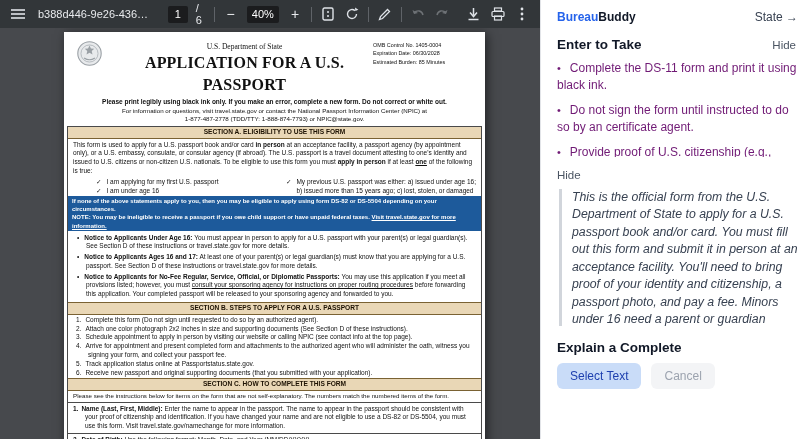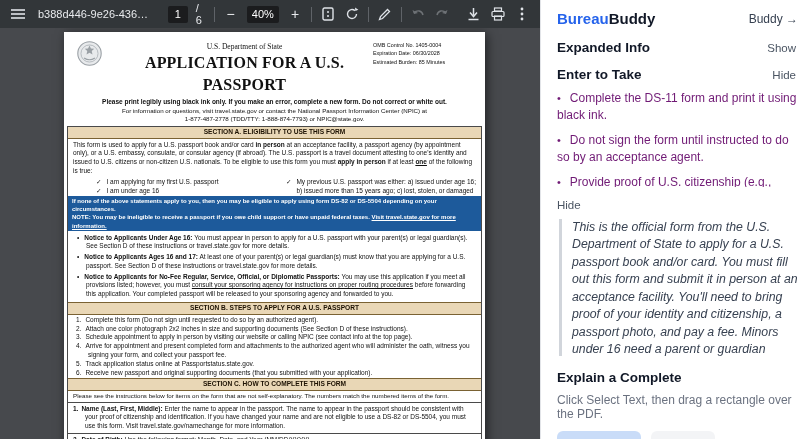--- a/index.html
+++ b/index.html
@@ -56,21 +56,21 @@
   .step { padding:0 5px 0 20px; text-indent:-12px; }
   .step .n { font-weight:normal; margin-right:4px; }
   .subtle { font-size:6.2px; padding:1px 5px; border-bottom:1px solid #4a4a4a; }
   .item { border-top:1px solid #4a4a4a; padding:2px 5px 2px 17px; text-indent:-12px; }
   .item b.num { margin-right:3px; }
 
   
   .sidebar { width:266px; height:439px; background:#fff; border-left:1px solid #e2e4e8;
              padding:10px 8px 10px 16px; color:#111827; overflow:hidden; flex:0 0 266px; }
   .brand-row { display:flex; justify-content:space-between; align-items:center; margin-bottom:13px; }
-  .brand { font-size:15px; font-weight:bold; }
+  .brand { font-size:12px; font-weight:bold; }
   .brand .blue { color:#2563eb; }
   .home-link { font-size:12px; color:#374151; cursor:pointer; }
   .sec-row { display:flex; justify-content:space-between; align-items:center; margin-top:12px; margin-bottom:8px; padding-right:2px; }
   .sec-title { font-size:13.5px; font-weight:bold; }
   .toggle { font-size:11.5px; color:#4b5563; cursor:pointer; }
   .bullets { max-height:97px; overflow:hidden; }
   .bullet { font-size:12px; line-height:1.42; margin-bottom:8px; color:#701a75; }
   .bullet::before { content:"•"; margin-right:9px; font-size:11px; }
   .quote { border-left:3px solid #d1d5db; padding-left:10px; margin-left:2px;
            font-style:italic; font-size:12.3px; line-height:1.42; color:#374151;
@@ -226,47 +226,42 @@
           <div class="item"><b class="num">4.</b><b>Place of Birth:</b><span> Enter the name of the city and state if in the U.S. or city and country as presently known.</span></div>
 
         </div>
       </div>
     </div>
   </div>
 
   <div class="sidebar">
     <div class="brand-row">
       <div class="brand"><span class="blue">Bureau</span><span>Buddy</span></div>
-      <span class="home-link">Buddy →</span>
-    </div>
-
-    <div class="sec-row">
-      <span class="sec-title">Expanded Info</span>
-      <span class="toggle">Show</span>
-    </div>
+      <span class="home-link">State →</span>
+    </div>
+
 
     <div class="sec-row">
       <span class="sec-title">Enter to Take</span>
       <span class="toggle">Hide</span>
     </div>
     <div class="bullets">
       <div class="bullet">Complete the DS-11 form and print it using black ink.</div>
-      <div class="bullet">Do not sign the form until instructed to do so by an acceptance agent.</div>
+      <div class="bullet">Do not sign the form until instructed to do so by an certificate agent.</div>
       <div class="bullet">Provide proof of U.S. citizenship (e.g., original birth certificate).</div>
 
     </div>
 
     <div class="sec-row">
       <span class="toggle">Hide</span>
     </div>
     <div class="quote">This is the official form from the U.S. Department of State to apply for a U.S. passport book and/or card. You must fill out this form and submit it in person at an acceptance facility. You'll need to bring proof of your identity and citizenship, a passport photo, and pay a fee. Minors under 16 need a parent or guardian present. The form also details what documents you need to provide, how to fill out each section, and what to do if you have</div>
 
     <div class="sec-row" style="margin-top:14px;">
       <span class="sec-title">Explain a Complete</span>
     </div>
-    <div class="hint">Click Select Text, then drag a rectangle over the PDF.</div>
     <div class="btn-row">
       <button class="btn btn-primary">Select Text</button>
       <button class="btn btn-disabled">Cancel</button>
     </div>
 
   </div>
 </div>
 
 </body></html>

